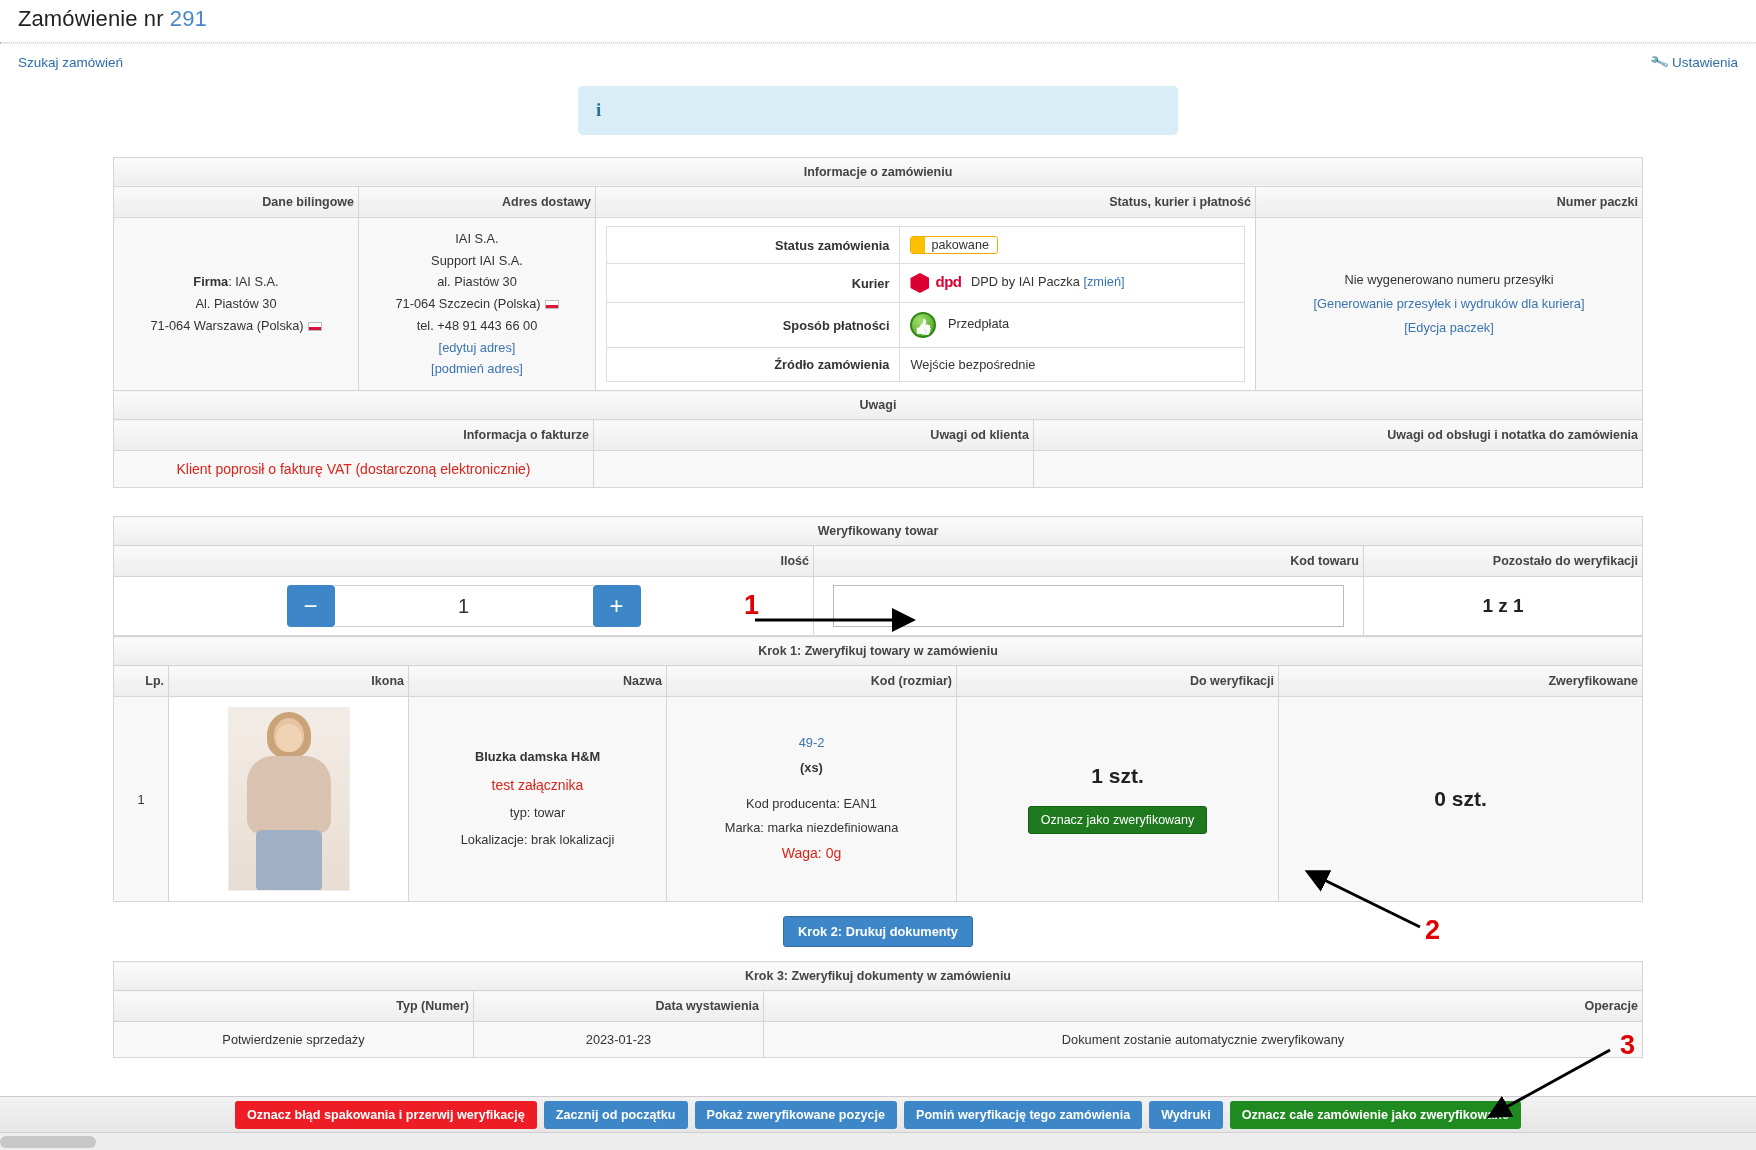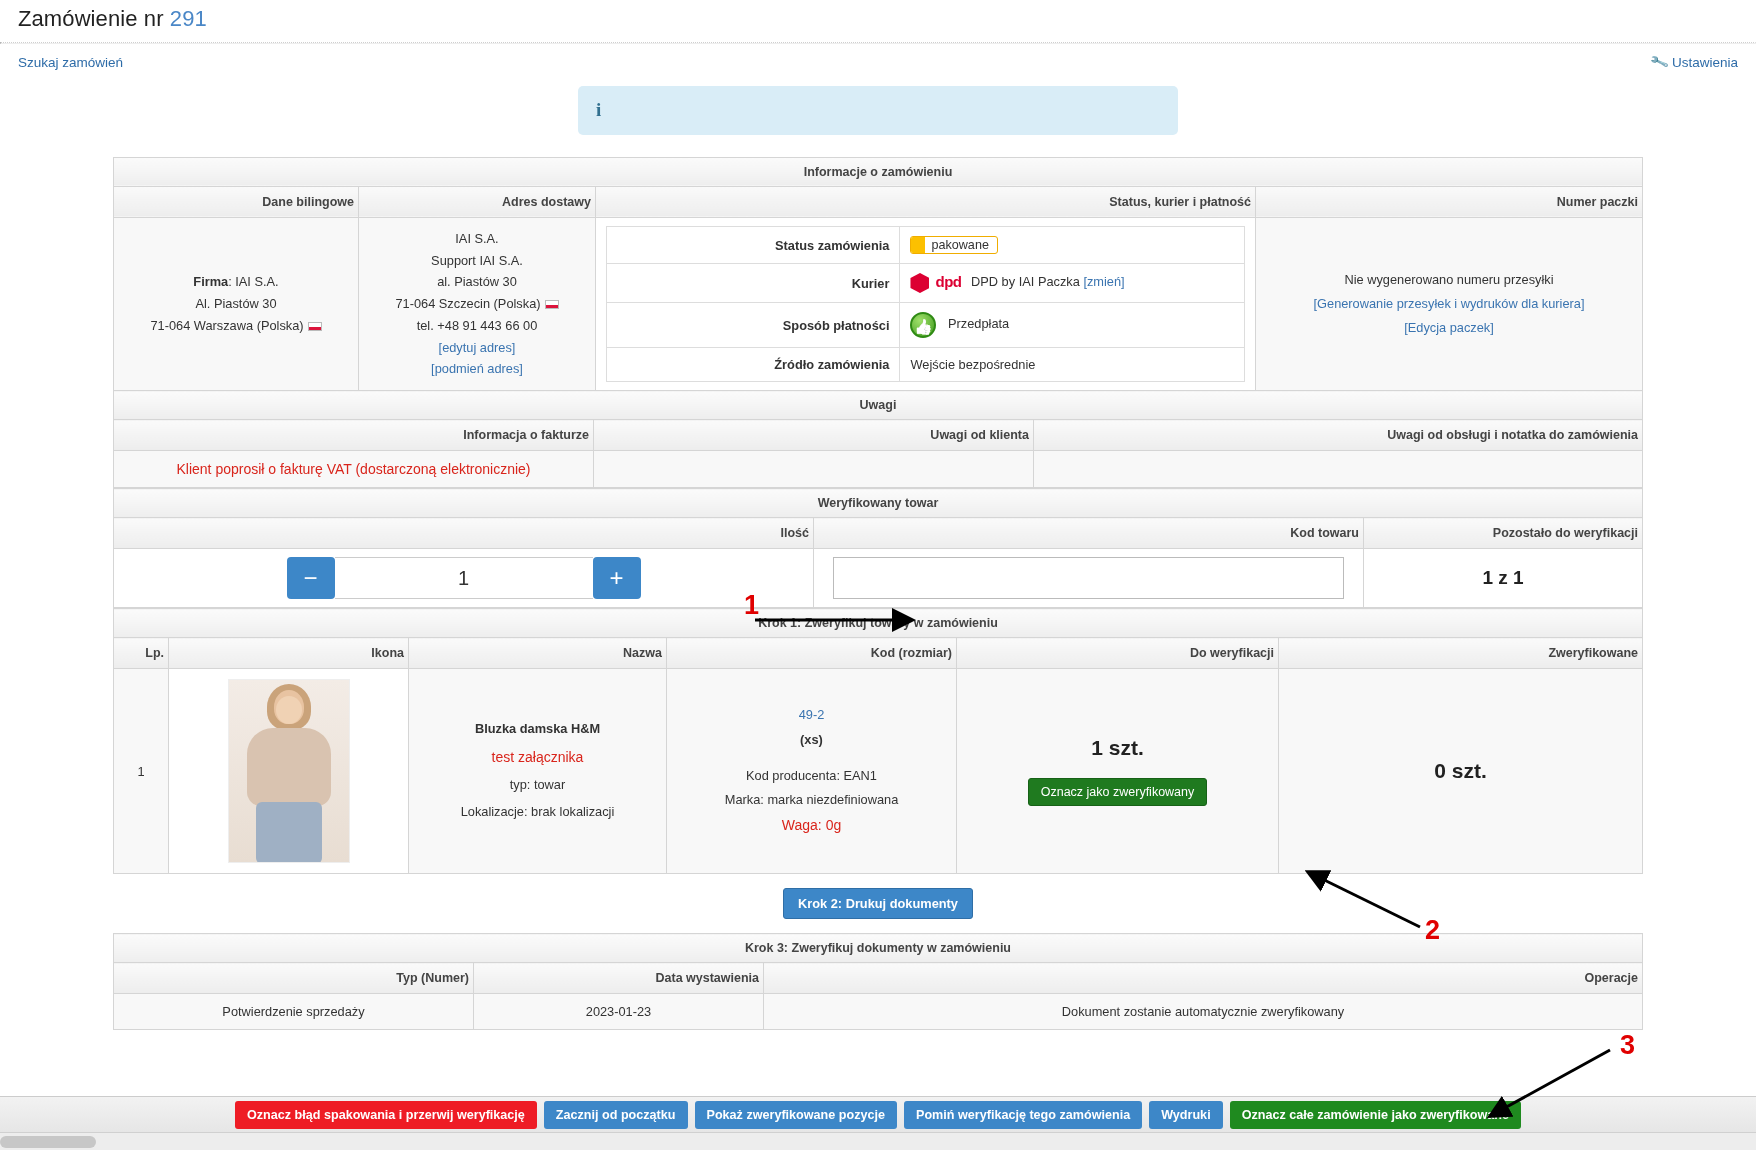--- a/index.html
+++ b/index.html
@@ -258,21 +258,21 @@
     </tr>
     <tr style="height:34px">
       <td class="cell note-red">Klient poprosił o fakturę VAT (dostarczoną elektronicznie)</td>
       <td class="cell"></td>
       <td class="cell"></td>
     </tr>
   </tbody>
     </table>
 </div>
 
-<div class="panel" style="">
+<div class="panel" style="margin-top:28px;">
   <table class="grid">
     <colgroup>
         <col style="width:700px">
         <col style="width:550px">
         <col>
       </colgroup>
     <tbody>
         <tr>
           <td class="cap" colspan="3">Weryfikowany towar</td>
         </tr>

